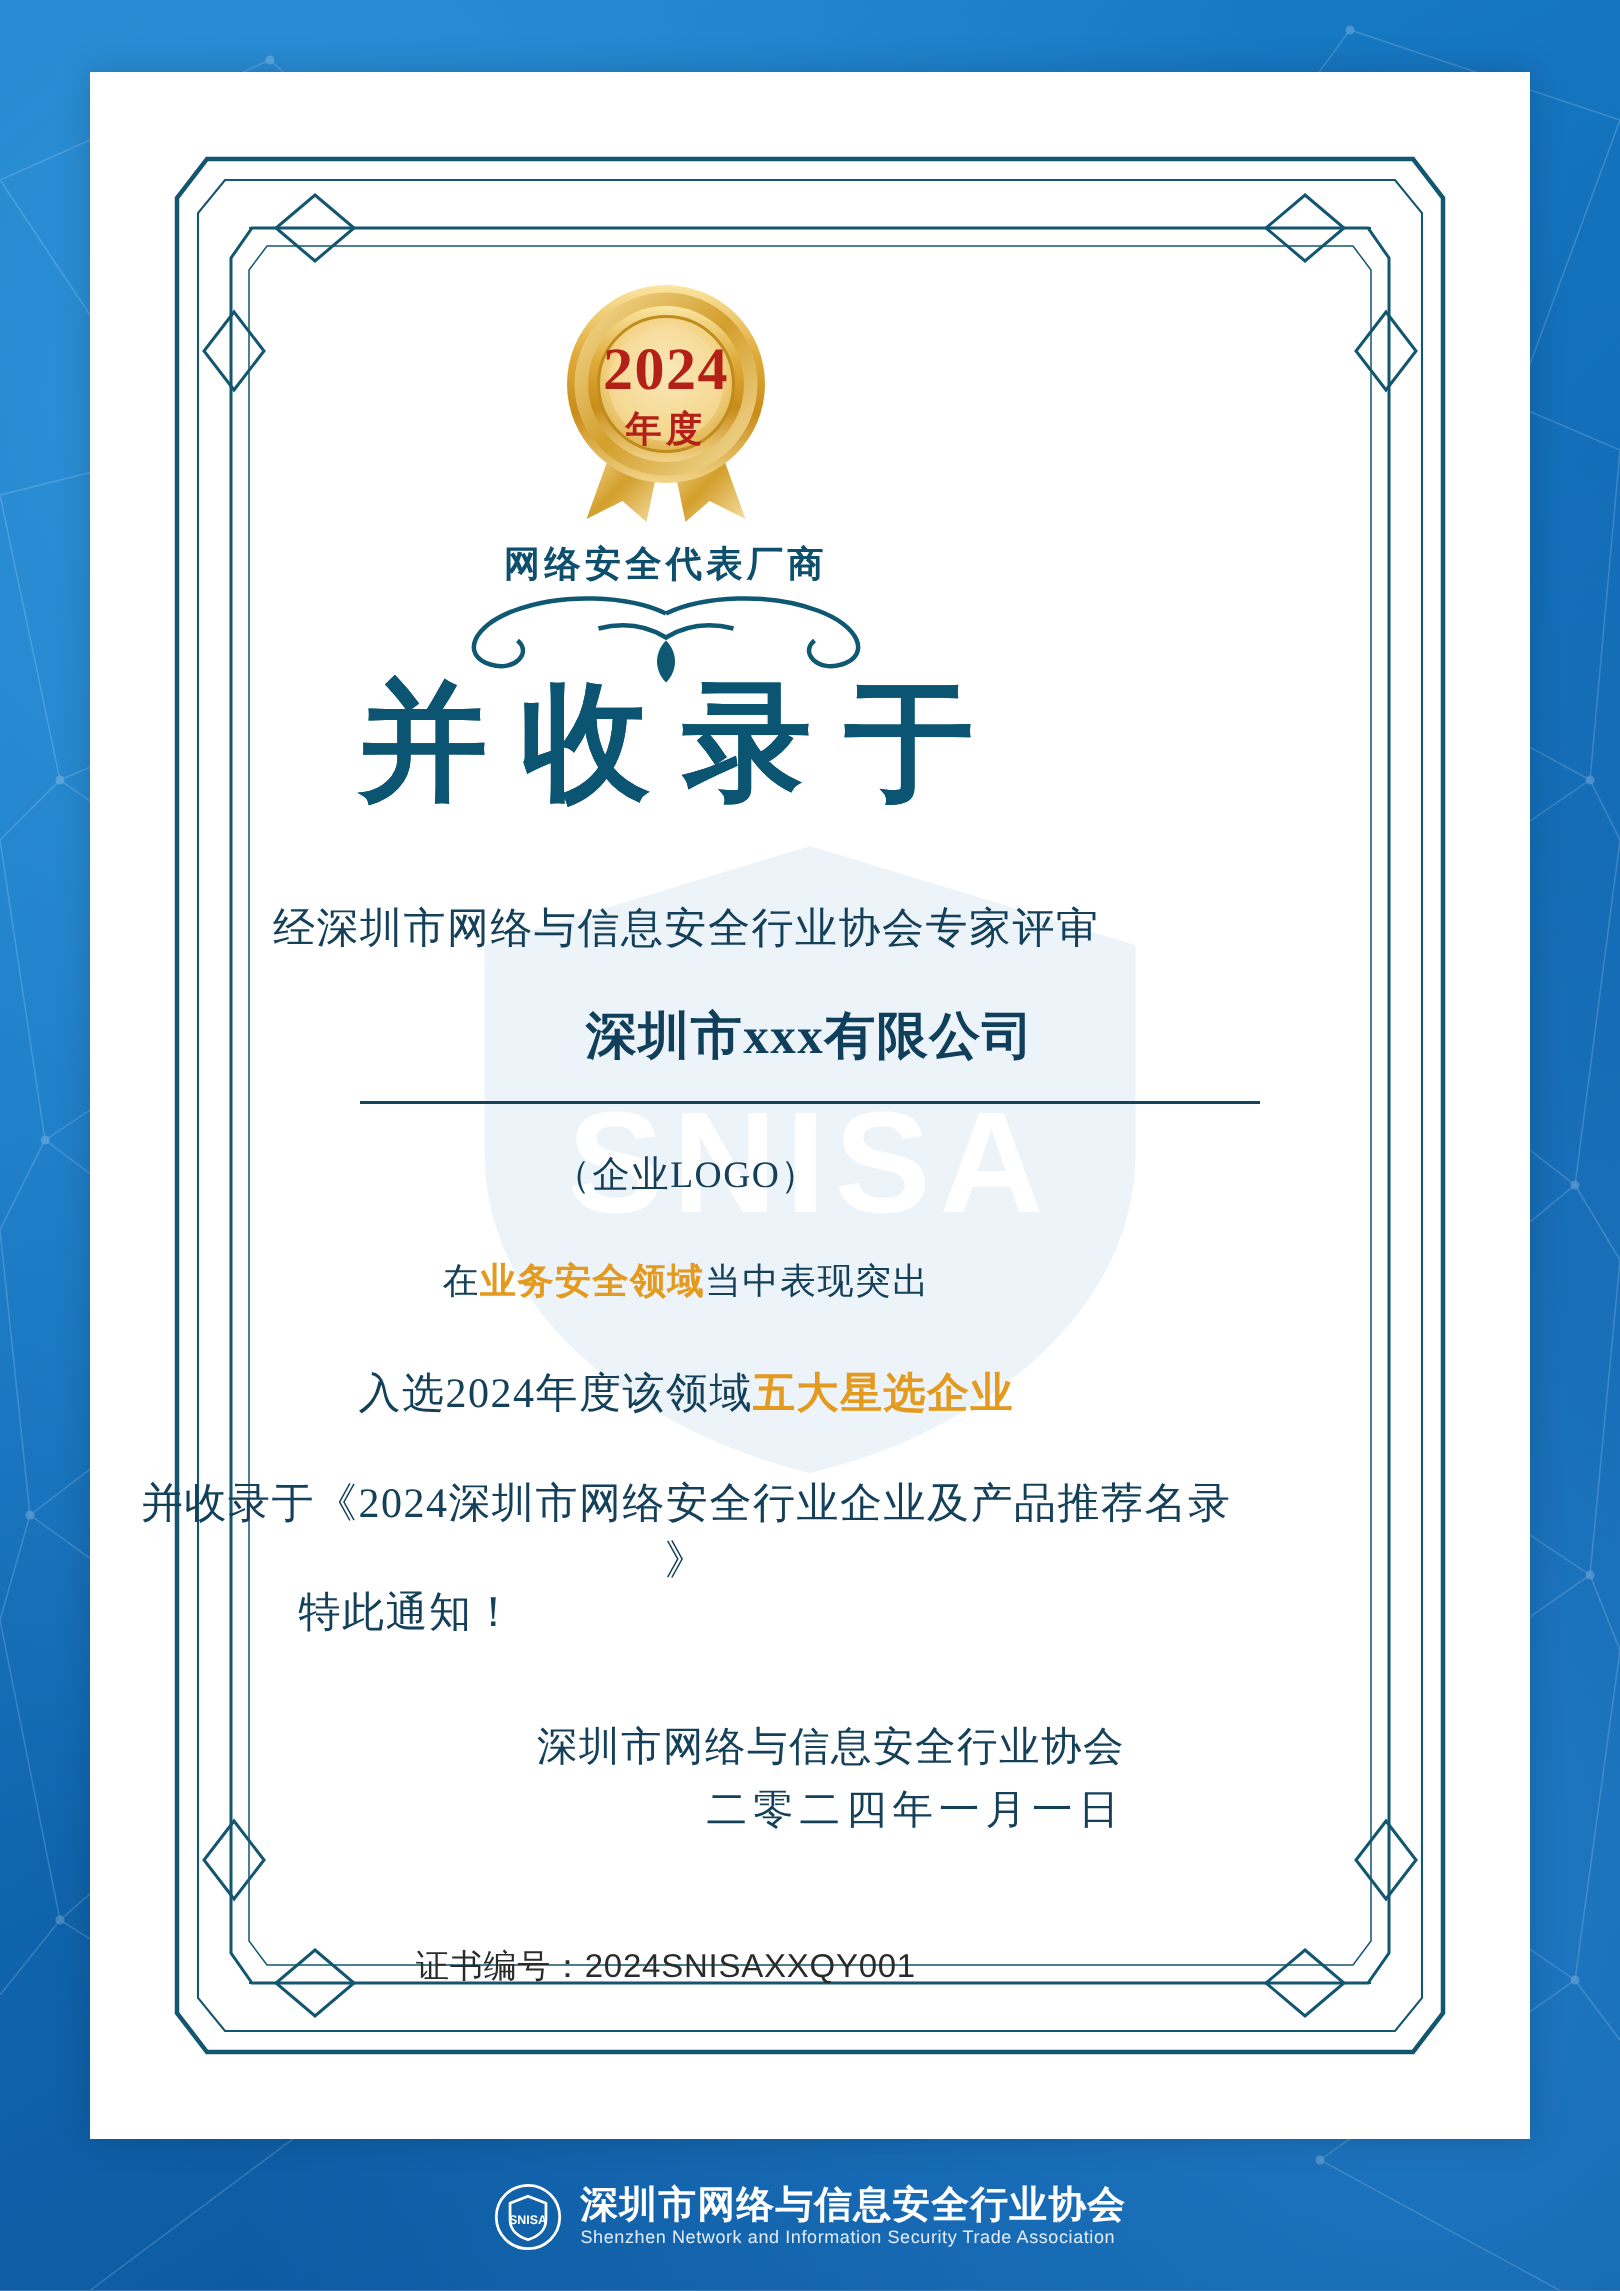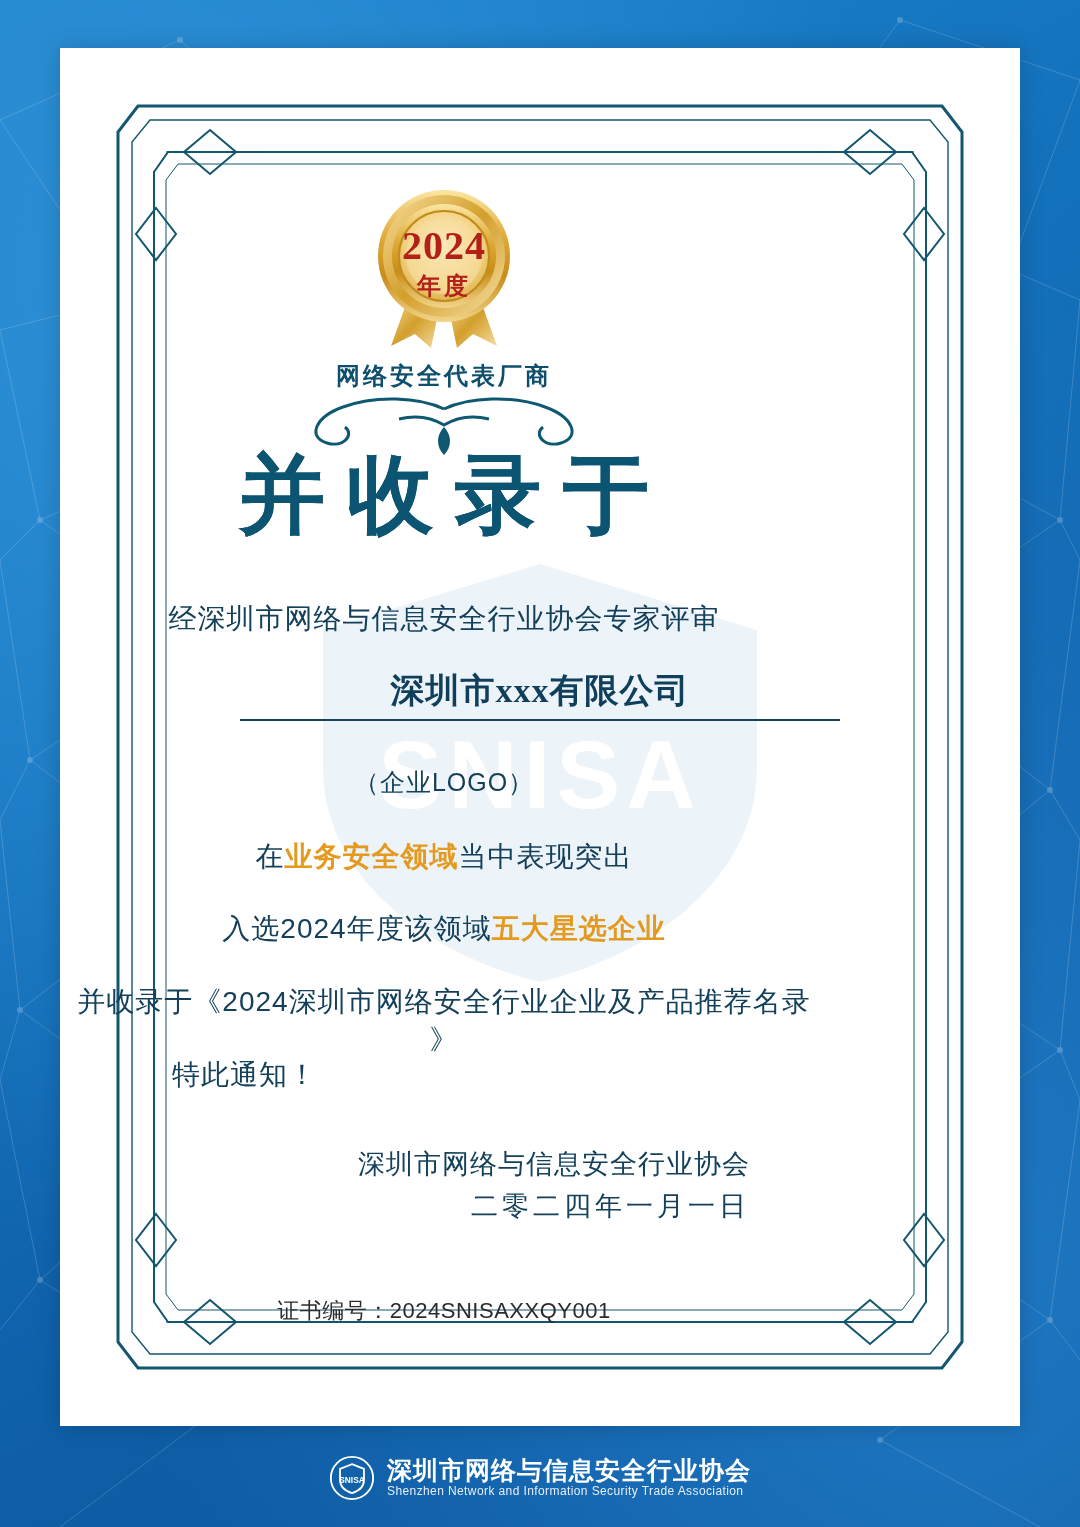--- a/index.html
+++ b/index.html
@@ -138,51 +138,52 @@
     letter-spacing: 22px;
     text-indent: 22px;
     color: #0b5472;
     background: linear-gradient(180deg, #12657f 0%, #0a4866 60%, #0b5472 100%);
     -webkit-background-clip: text;
     background-clip: text;
   }
 
   .body-line {
     position: absolute;
-    font-family: Liberation Sans, sans-serif;
+    font-family: Liberation Serif, serif;
     color: #14405a;
     font-size: 27px;
     letter-spacing: 1px;
+    padding-left: 27px;
   }
 
   .l-review   { left: 0; right: 0; top: 552px; text-align: center; font-size: 28px; }
 
   .company-wrap {
     position: absolute;
     left: 180px;
     top: 620px;
     width: 600px;
     text-align: center;
   }
   .company-name {
     font-family: "Liberation Serif", serif;
     font-weight: bold;
     font-size: 34px;
     color: #103f5c;
     letter-spacing: 1px;
-    padding-bottom: 5px;
+    padding-bottom: 20px;
   }
   .company-rule {
     height: 2px;
     background: #16425c;
     width: 100%;
   }
 
   .l-logo     { left: 0; right: 0; top: 718px; text-align: center; font-size: 25px; }
-  .l-domain   { left: 0; right: 0; top: 790px; text-align: center; font-size: 28px; }
+  .l-domain   { left: 0; right: 0; top: 790px; text-align: center; font-size: 24px; }
   .l-selected { left: 0; right: 0; top: 862px; text-align: center; font-size: 28px; }
   .l-catalog  { left: 0; right: 0; top: 935px; text-align: center; font-size: 28px; }
   .l-notice   { left: 112px; top: 1008px; font-size: 28px; }
 
   .hl { color: #e39a1f; font-weight: bold; }
 
   .signature {
     position: absolute;
     right: 78px;
     top: 1098px;

